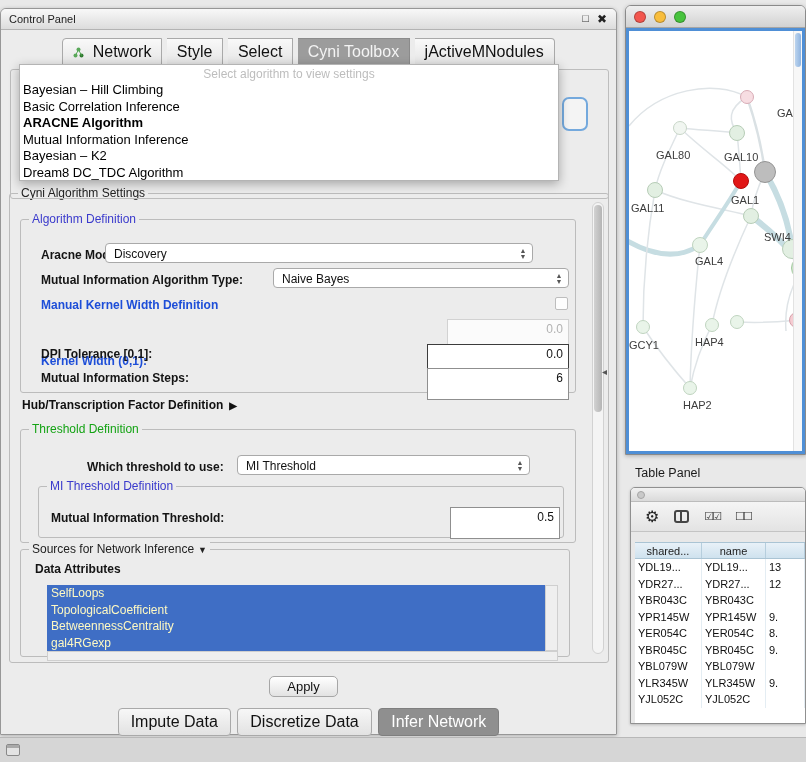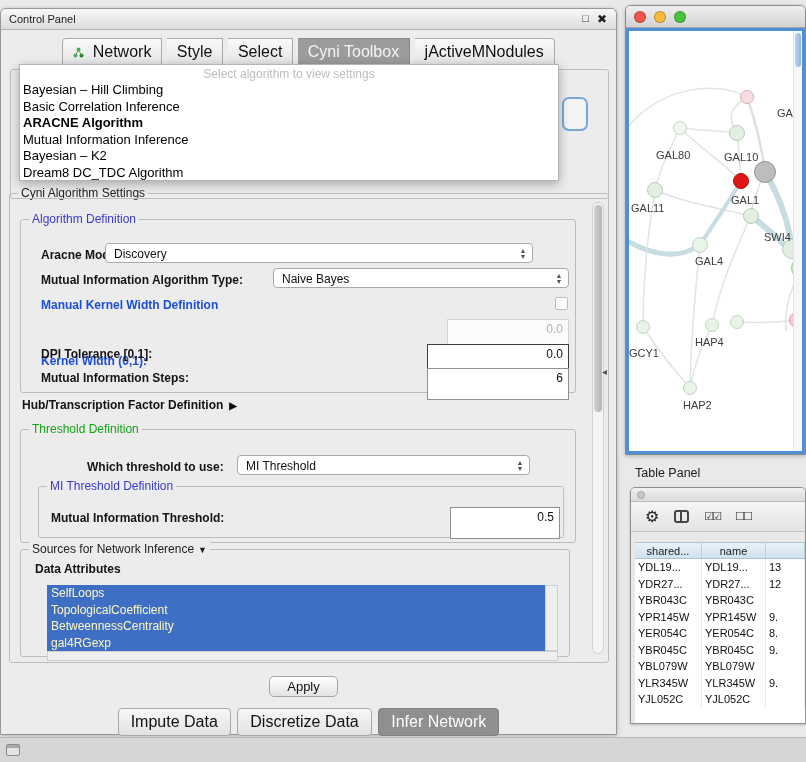--- a/index.html
+++ b/index.html
@@ -332,21 +332,21 @@
         <div class="net-node" style="left: 76px; top: 287px; width: 14px; height: 14px; background: rgb(233, 244, 233); border-color: rgb(191, 212, 191);"></div>
         <div class="net-node" style="left: 101px; top: 284px; width: 14px; height: 14px; background: rgb(233, 244, 233); border-color: rgb(191, 212, 191);"></div>
         <div class="net-node" style="left: 54px; top: 350px; width: 14px; height: 14px; background: rgb(233, 244, 233); border-color: rgb(191, 212, 191);"></div>
         <div class="net-label" style="left: 148px; top: 76px;">GAL</div>
         <div class="net-label" style="left: 27px; top: 118px;">GAL80</div>
         <div class="net-label" style="left: 95px; top: 120px;">GAL10</div>
         <div class="net-label" style="left: 102px; top: 163px;">GAL1</div>
         <div class="net-label" style="left: 2px; top: 171px;">GAL11</div>
         <div class="net-label" style="left: 135px; top: 200px;">SWI4</div>
         <div class="net-label" style="left: 66px; top: 224px;">GAL4</div>
-        <div class="net-label" style="left: 0px; top: 308px; margin-top: 8px;">GCY1</div>
+        <div class="net-label" style="left: 0px; top: 308px;">GCY1</div>
         <div class="net-label" style="left: 66px; top: 305px;">HAP4</div>
         <div class="net-label" style="left: 54px; top: 368px;">HAP2</div>
       </div>
     <div class="nw-scroll">
       <div class="nw-thumb"></div>
     </div>
   </div>
 </div>
 
 <div id="table-panel-label">Table Panel</div>

